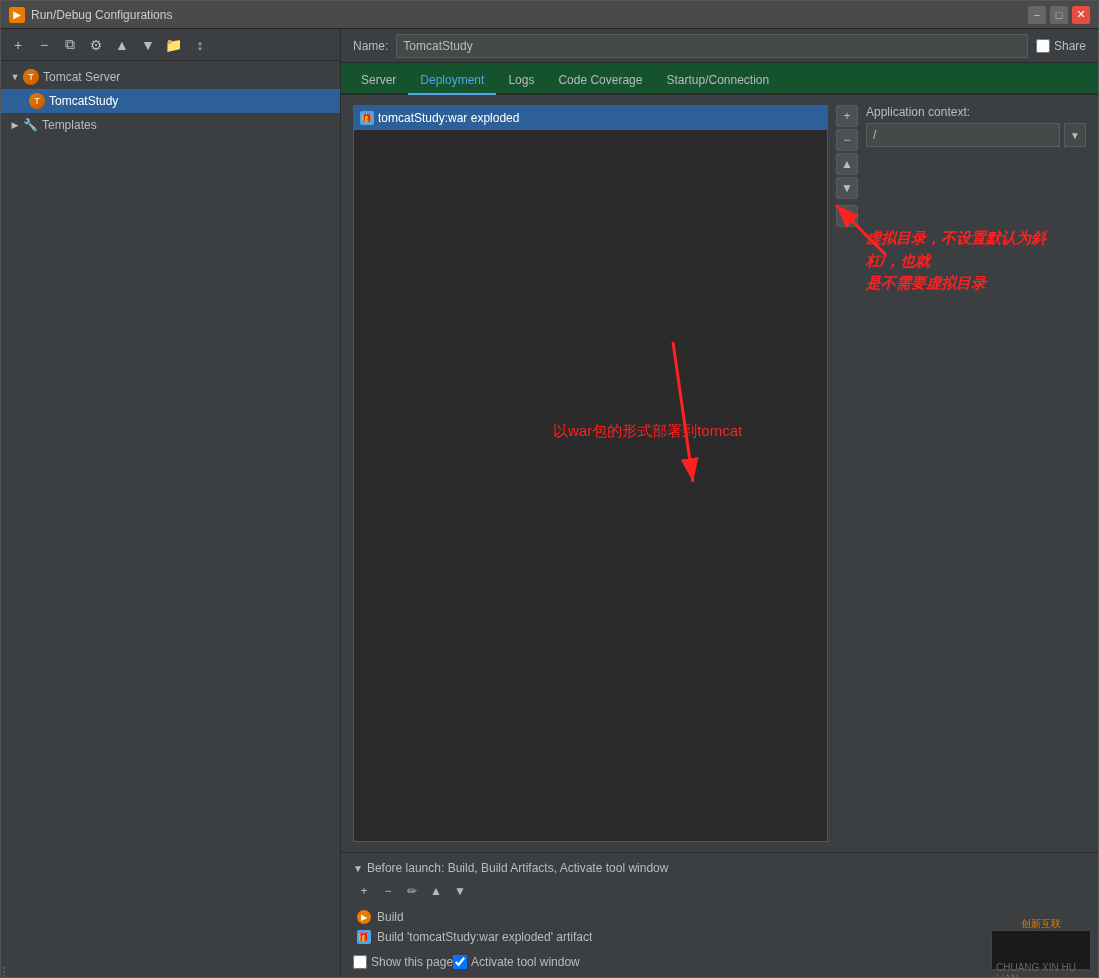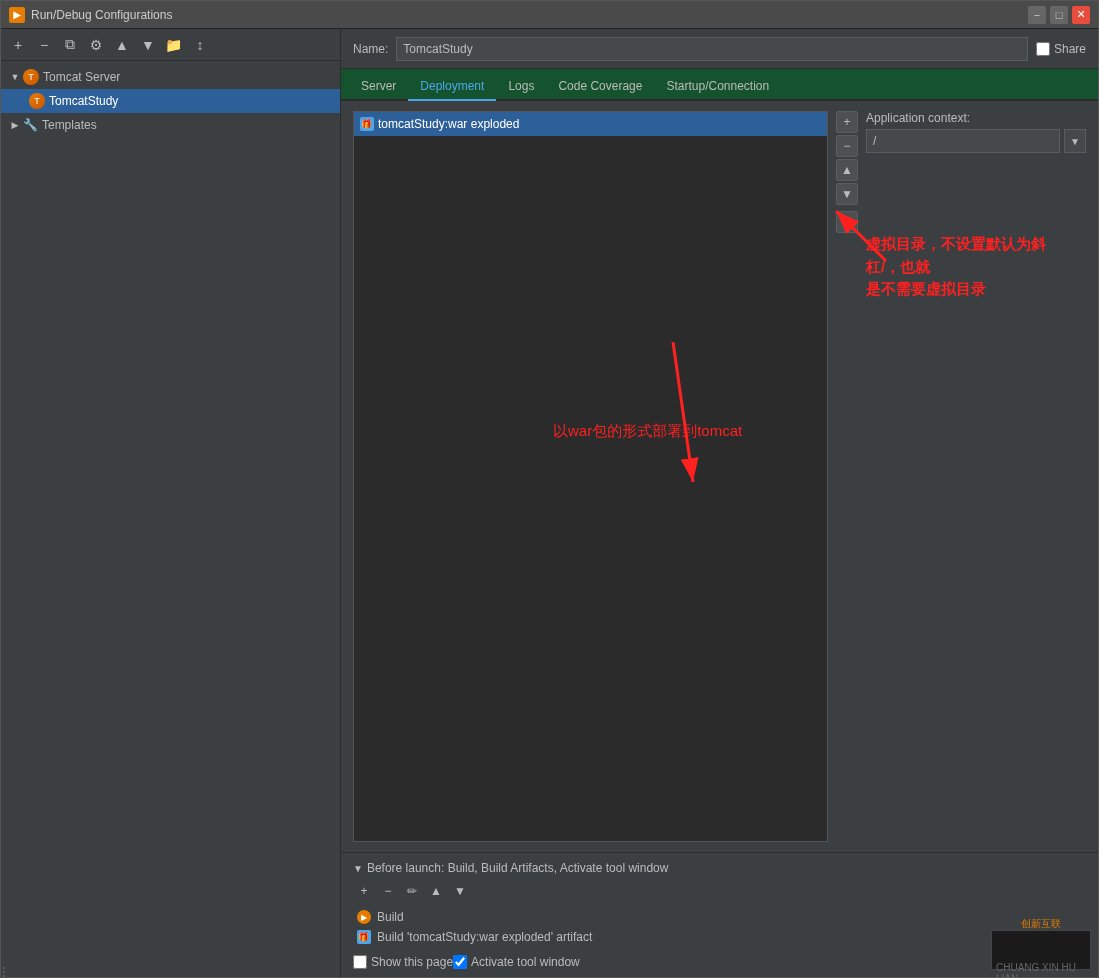--- a/index.html
+++ b/index.html
@@ -147,21 +147,21 @@
     .right-panel {
       flex: 1;
       display: flex;
       flex-direction: column;
       background: #3c3f41;
       overflow: hidden;
     }
 
     
     .name-bar {
-      height: 40px;
+      height: 34px;
       display: flex;
       align-items: center;
       padding: 0 12px;
       gap: 8px;
       border-bottom: 1px solid #2b2b2b;
       flex-shrink: 0;
     }
 
     .name-label {
       color: #bbbbbb;
@@ -613,21 +613,21 @@
               <button class="deploy-btn" style="margin-top:4px;">✏</button>
             </div>
 
             <div class="app-context">
               <div class="app-context-label">Application context:</div>
               <div class="app-context-row">
                 <input class="app-context-input" type="text" value="/" style="">
                 <button class="context-dropdown-btn">▼</button>
               </div>
 
-              <div style="margin-top: 80px; color: #ff2020; font-size: 15px; font-weight: bold; line-height: 1.5; max-width: 200px;">
+              <div style="margin-top: 80px; color: #ff2020; font-size: 15px; font-weight: bold; line-height: 1.5; max-width: 200px; font-style: italic;">
                 虚拟目录，不设置默认为斜杠/，也就<br>是不需要虚拟目录
               </div>
 
               <div style="position:relative; height: 0; overflow:visible;">
                 <svg style="position:absolute; top:-120px; left: -60px;" width="120" height="100">
                   <defs>
                     <marker id="arrowhead2" markerWidth="8" markerHeight="6" refX="8" refY="3" orient="auto">
                       <polygon points="0 0, 8 3, 0 6" fill="#ff2020"></polygon>
                     </marker>
                   </defs>

